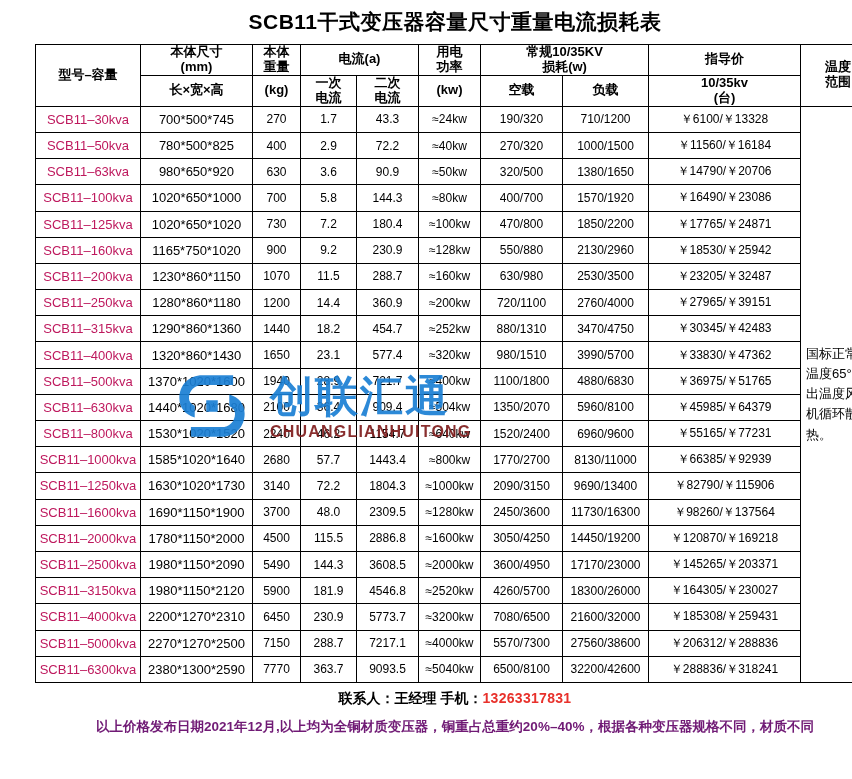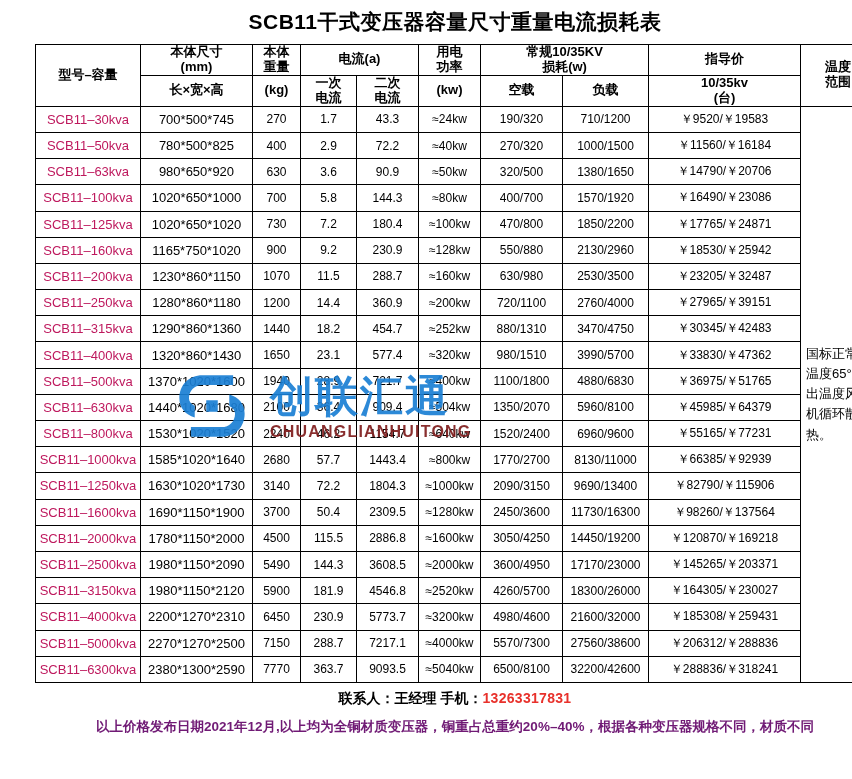--- a/index.html
+++ b/index.html
@@ -195,21 +195,21 @@
     <tbody id="tbody">
         <tr>
           <td class="model">SCB11–30kva</td>
           <td class="c-dim">700*500*745</td>
           <td class="c-small">270</td>
           <td class="c-small">1.7</td>
           <td class="c-small">43.3</td>
           <td class="c-small">≈24kw</td>
           <td class="c-small">190/320</td>
           <td class="c-small">710/1200</td>
-          <td class="c-small">￥9520/￥19583</td>
+          <td class="c-small">￥6100/￥13328</td>
           <td class="temp-cell" rowspan="22">国标正常温度65°超出温度风机循环散热。</td>
         </tr>
         <tr>
           <td class="model">SCB11–50kva</td>
           <td class="c-dim">780*500*825</td>
           <td class="c-small">400</td>
           <td class="c-small">2.9</td>
           <td class="c-small">72.2</td>
           <td class="c-small">≈40kw</td>
           <td class="c-small">270/320</td>
@@ -356,21 +356,21 @@
           <td class="c-small">1804.3</td>
           <td class="c-small">≈1000kw</td>
           <td class="c-small">2090/3150</td>
           <td class="c-small">9690/13400</td>
           <td class="c-small">￥82790/￥115906</td>
         </tr>
         <tr>
           <td class="model">SCB11–1600kva</td>
           <td class="c-dim">1690*1150*1900</td>
           <td class="c-small">3700</td>
-          <td class="c-small">50.4</td>
+          <td class="c-small">48.0</td>
           <td class="c-small">2309.5</td>
           <td class="c-small">≈1280kw</td>
           <td class="c-small">2450/3600</td>
           <td class="c-small">11730/16300</td>
           <td class="c-small">￥98260/￥137564</td>
         </tr>
         <tr>
           <td class="model">SCB11–2000kva</td>
           <td class="c-dim">1780*1150*2000</td>
           <td class="c-small">4500</td>
@@ -403,21 +403,21 @@
           <td class="c-small">18300/26000</td>
           <td class="c-small">￥164305/￥230027</td>
         </tr>
         <tr>
           <td class="model">SCB11–4000kva</td>
           <td class="c-dim">2200*1270*2310</td>
           <td class="c-small">6450</td>
           <td class="c-small">230.9</td>
           <td class="c-small">5773.7</td>
           <td class="c-small">≈3200kw</td>
-          <td class="c-small">4980/4600</td>
+          <td class="c-small">7080/6500</td>
           <td class="c-small">21600/32000</td>
           <td class="c-small">￥185308/￥259431</td>
         </tr>
         <tr>
           <td class="model">SCB11–5000kva</td>
           <td class="c-dim">2270*1270*2500</td>
           <td class="c-small">7150</td>
           <td class="c-small">288.7</td>
           <td class="c-small">7217.1</td>
           <td class="c-small">≈4000kw</td>

